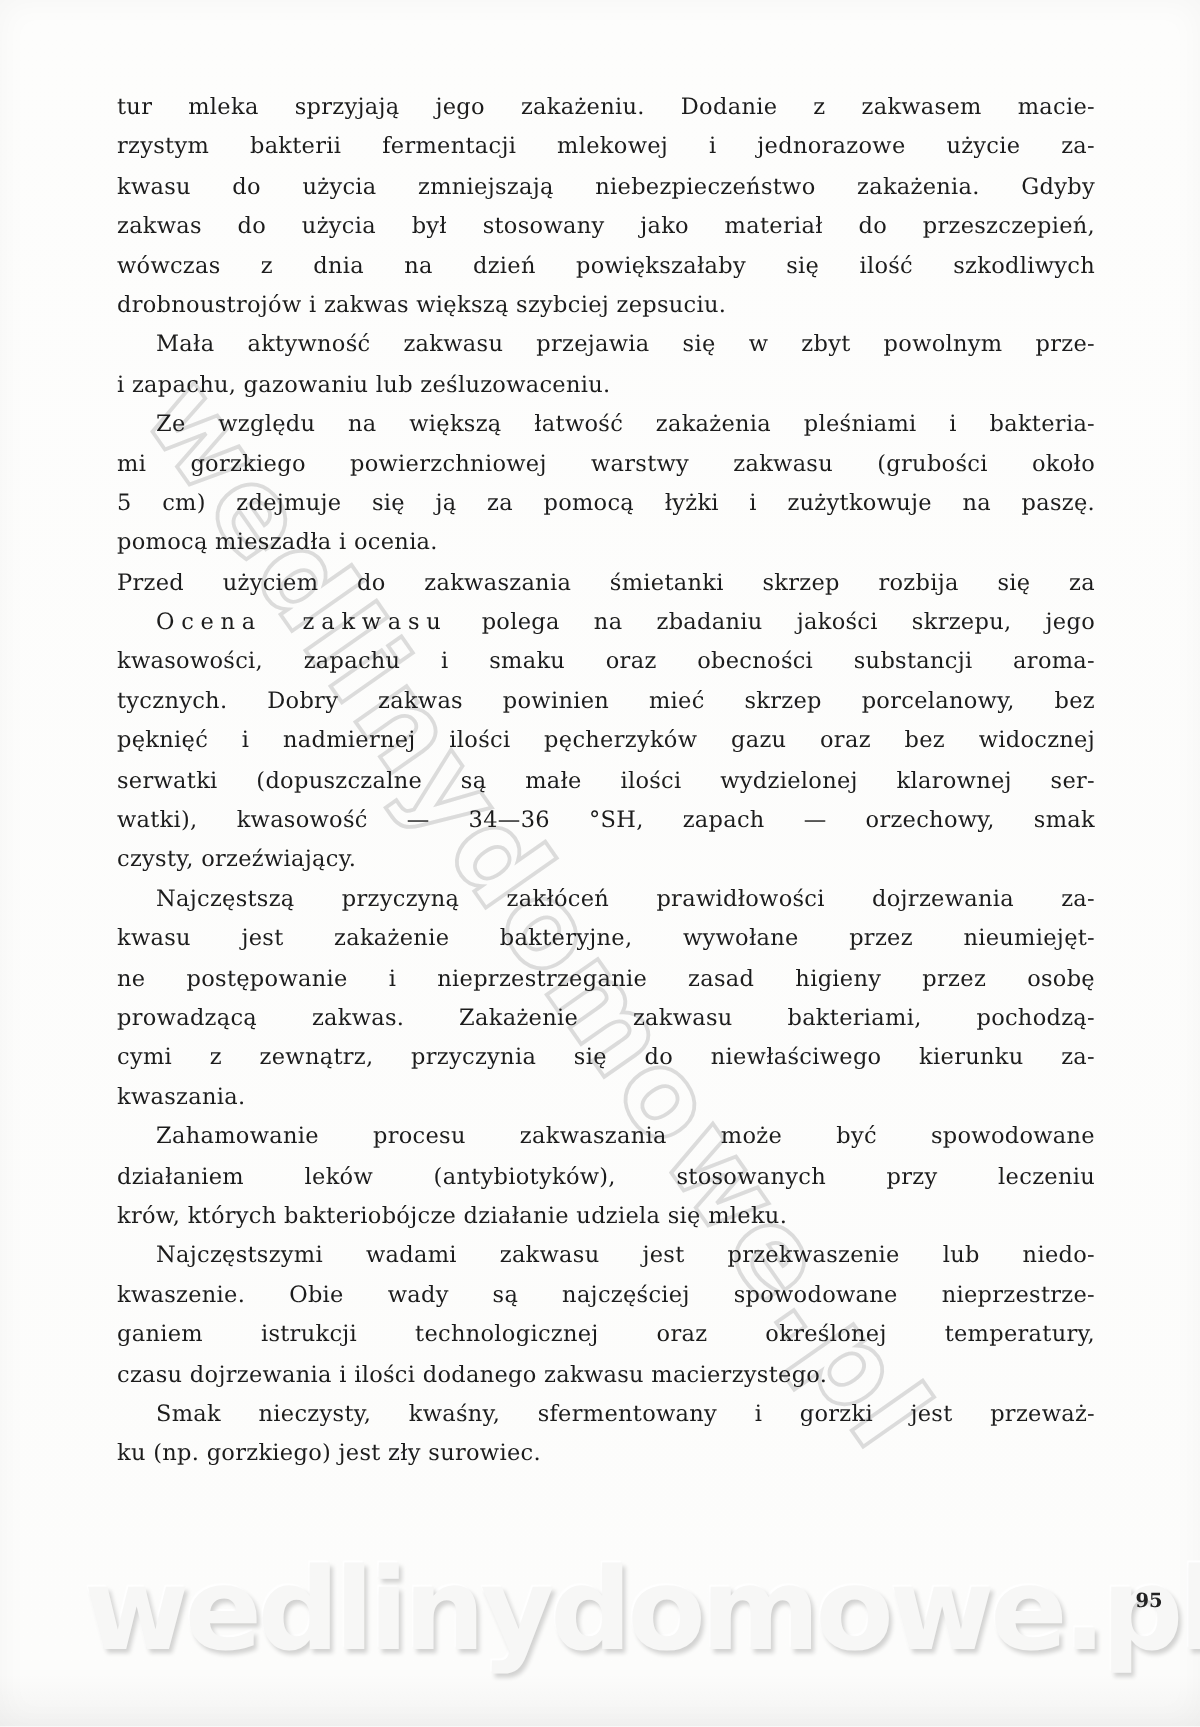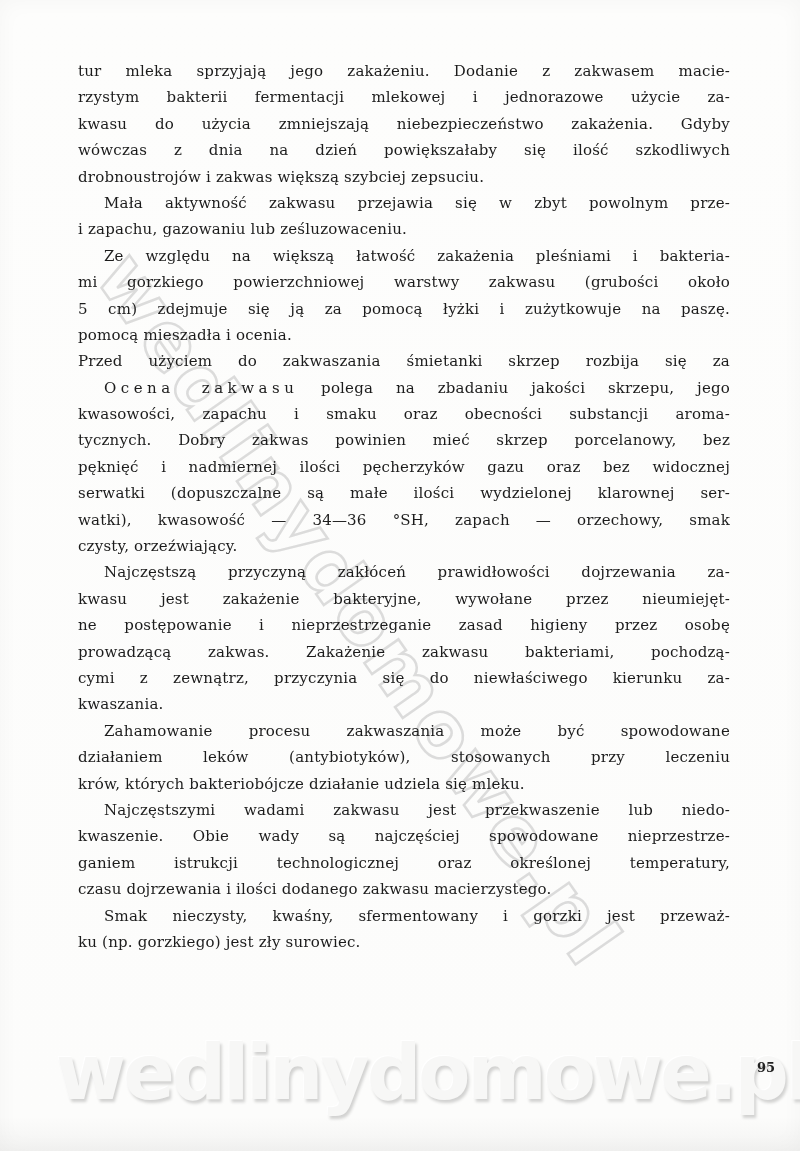--- a/index.html
+++ b/index.html
@@ -75,20 +75,21 @@
 <body>
 
 <div class="page">
   <div class="wm-diag">wedlinydomowe.pl</div>
 
   <div class="text-column">
       <div class="para">
         <div class="line">tur mleka sprzyjają jego zakażeniu. Dodanie z zakwasem macie-</div>
         <div class="line">rzystym bakterii fermentacji mlekowej i jednorazowe użycie za-</div>
         <div class="line">kwasu do użycia zmniejszają niebezpieczeństwo zakażenia. Gdyby</div>
+        <div class="line">zakwas do użycia był stosowany jako materiał do przeszczepień,</div>
         <div class="line">wówczas z dnia na dzień powiększałaby się ilość szkodliwych</div>
         <div class="line last">drobnoustrojów i zakwas większą szybciej zepsuciu.</div>
       </div>
       <div class="para">
         <div class="line indent">Mała aktywność zakwasu przejawia się w zbyt powolnym prze-</div>
         <div class="line last">i zapachu, gazowaniu lub ześluzowaceniu.</div>
       </div>
       <div class="para">
         <div class="line indent">Ze względu na większą łatwość zakażenia pleśniami i bakteria-</div>
         <div class="line">mi gorzkiego powierzchniowej warstwy zakwasu (grubości około</div>

